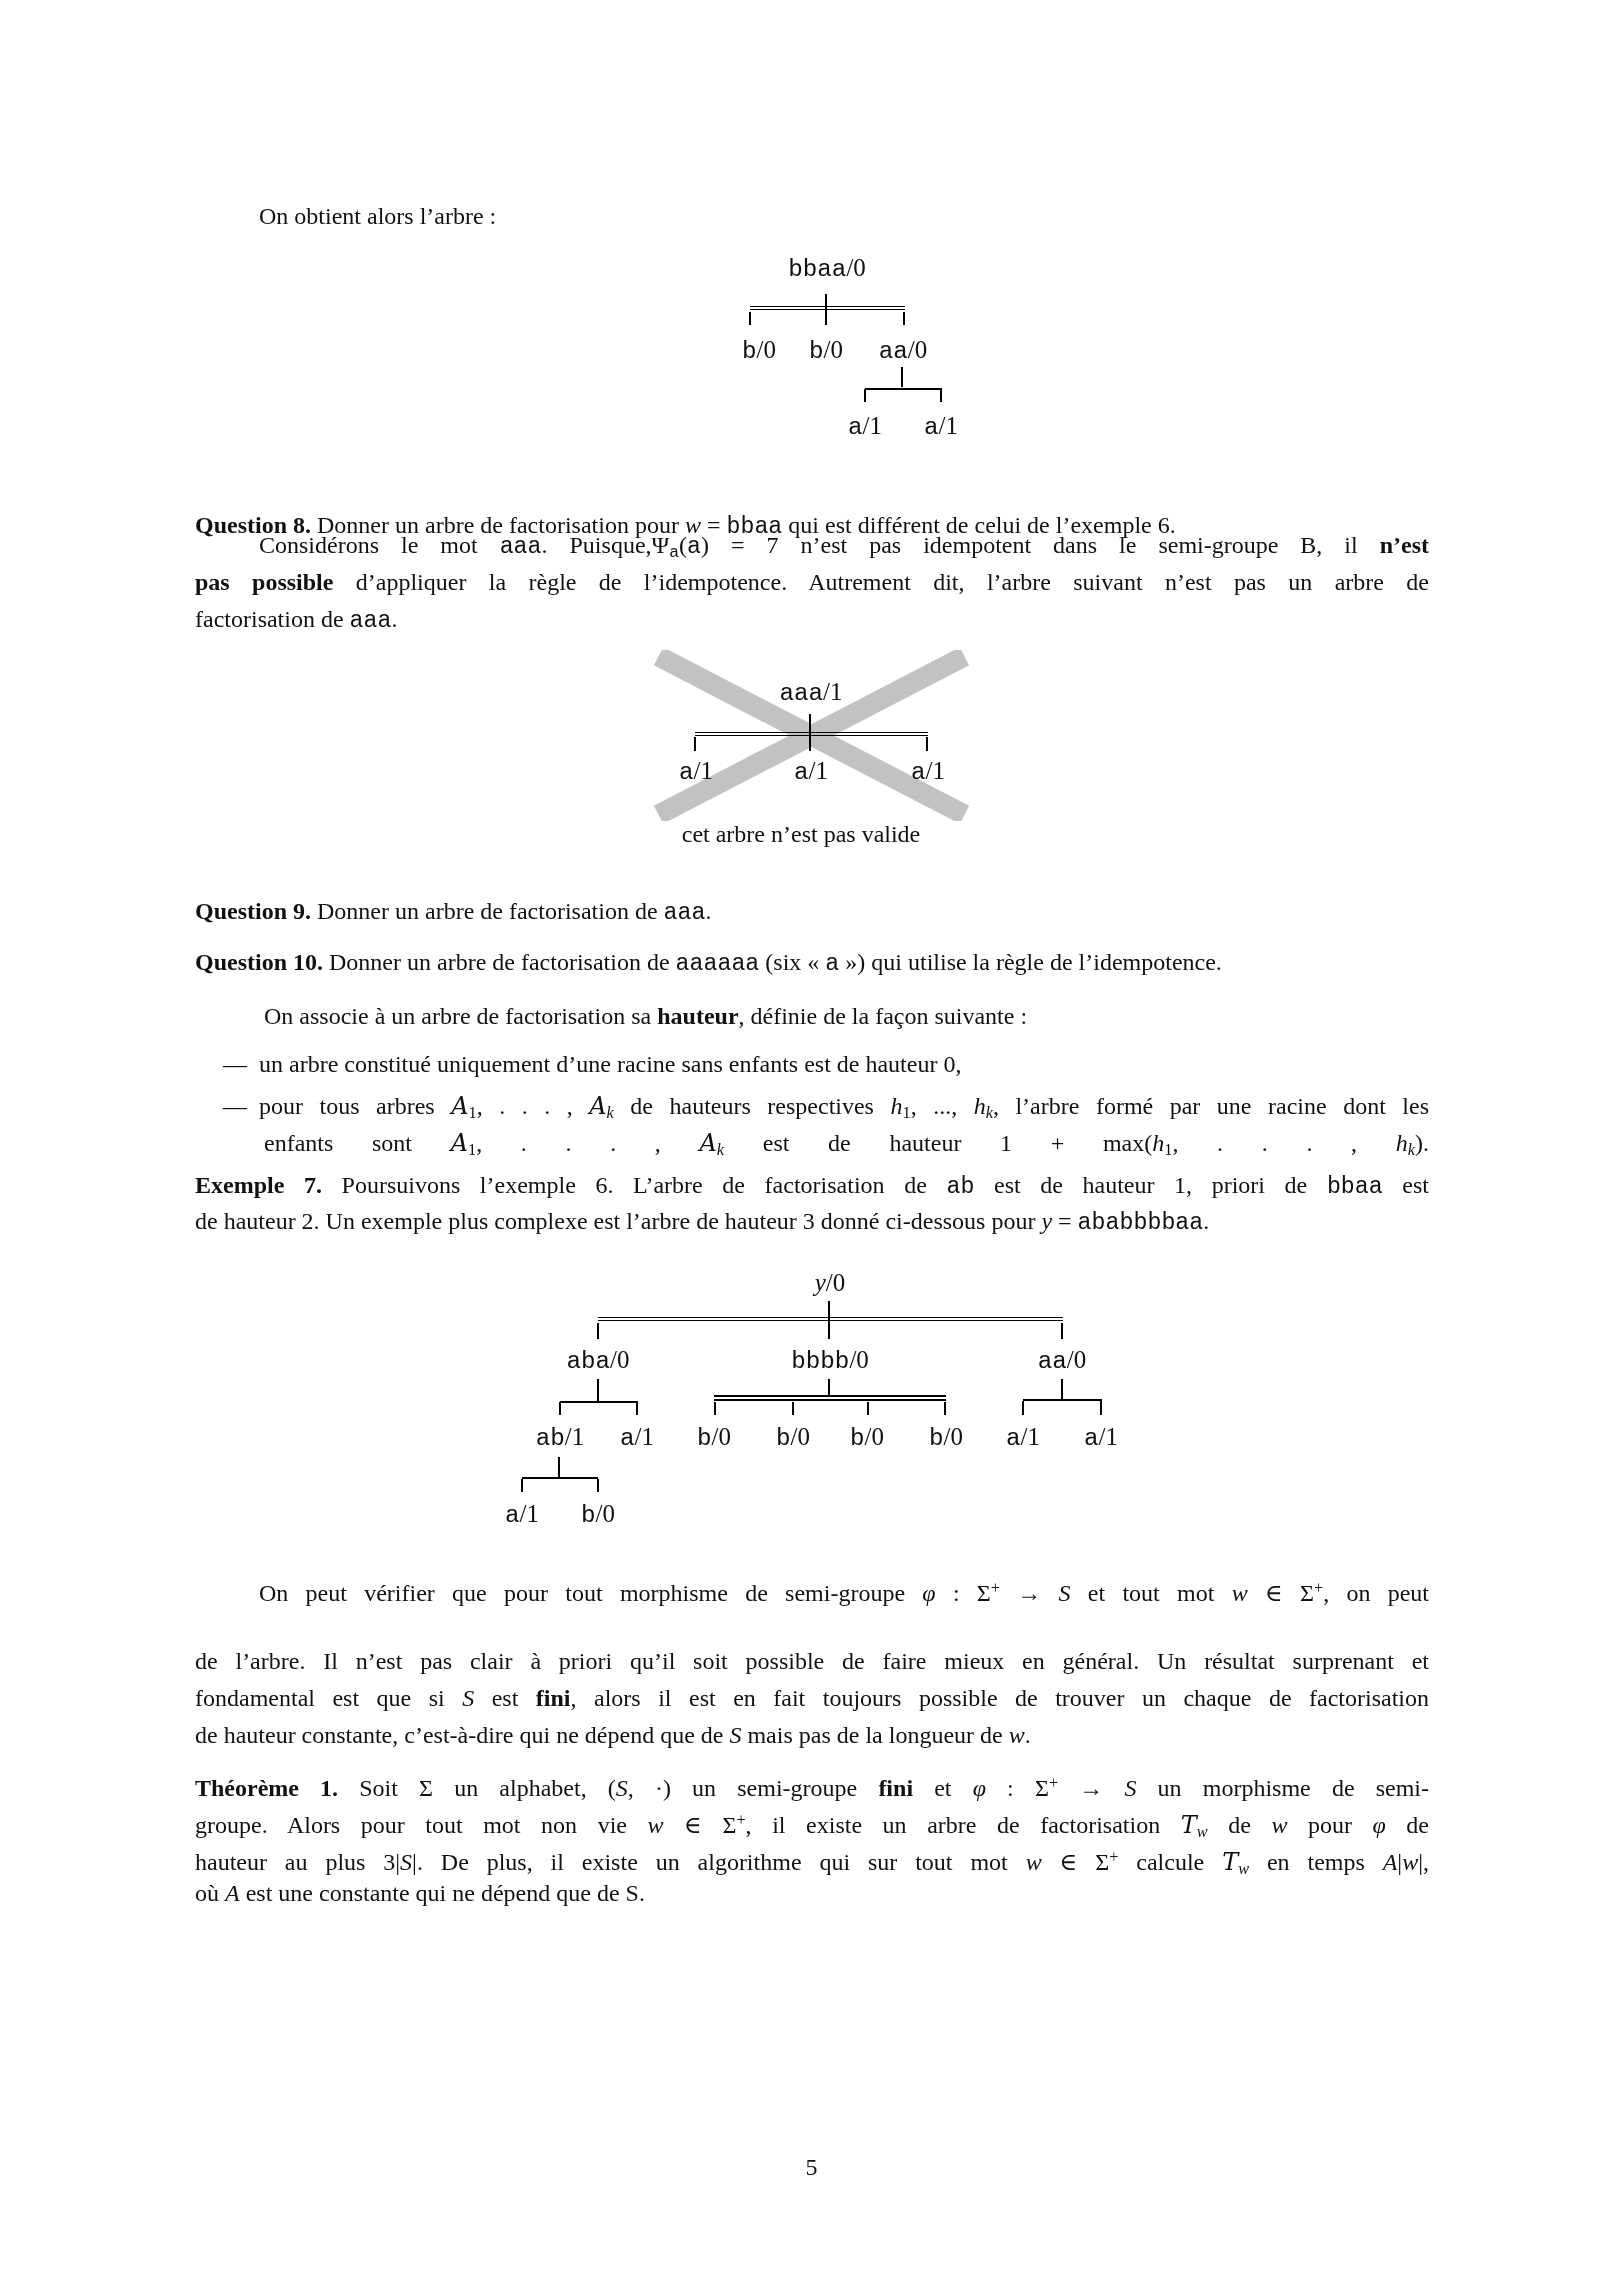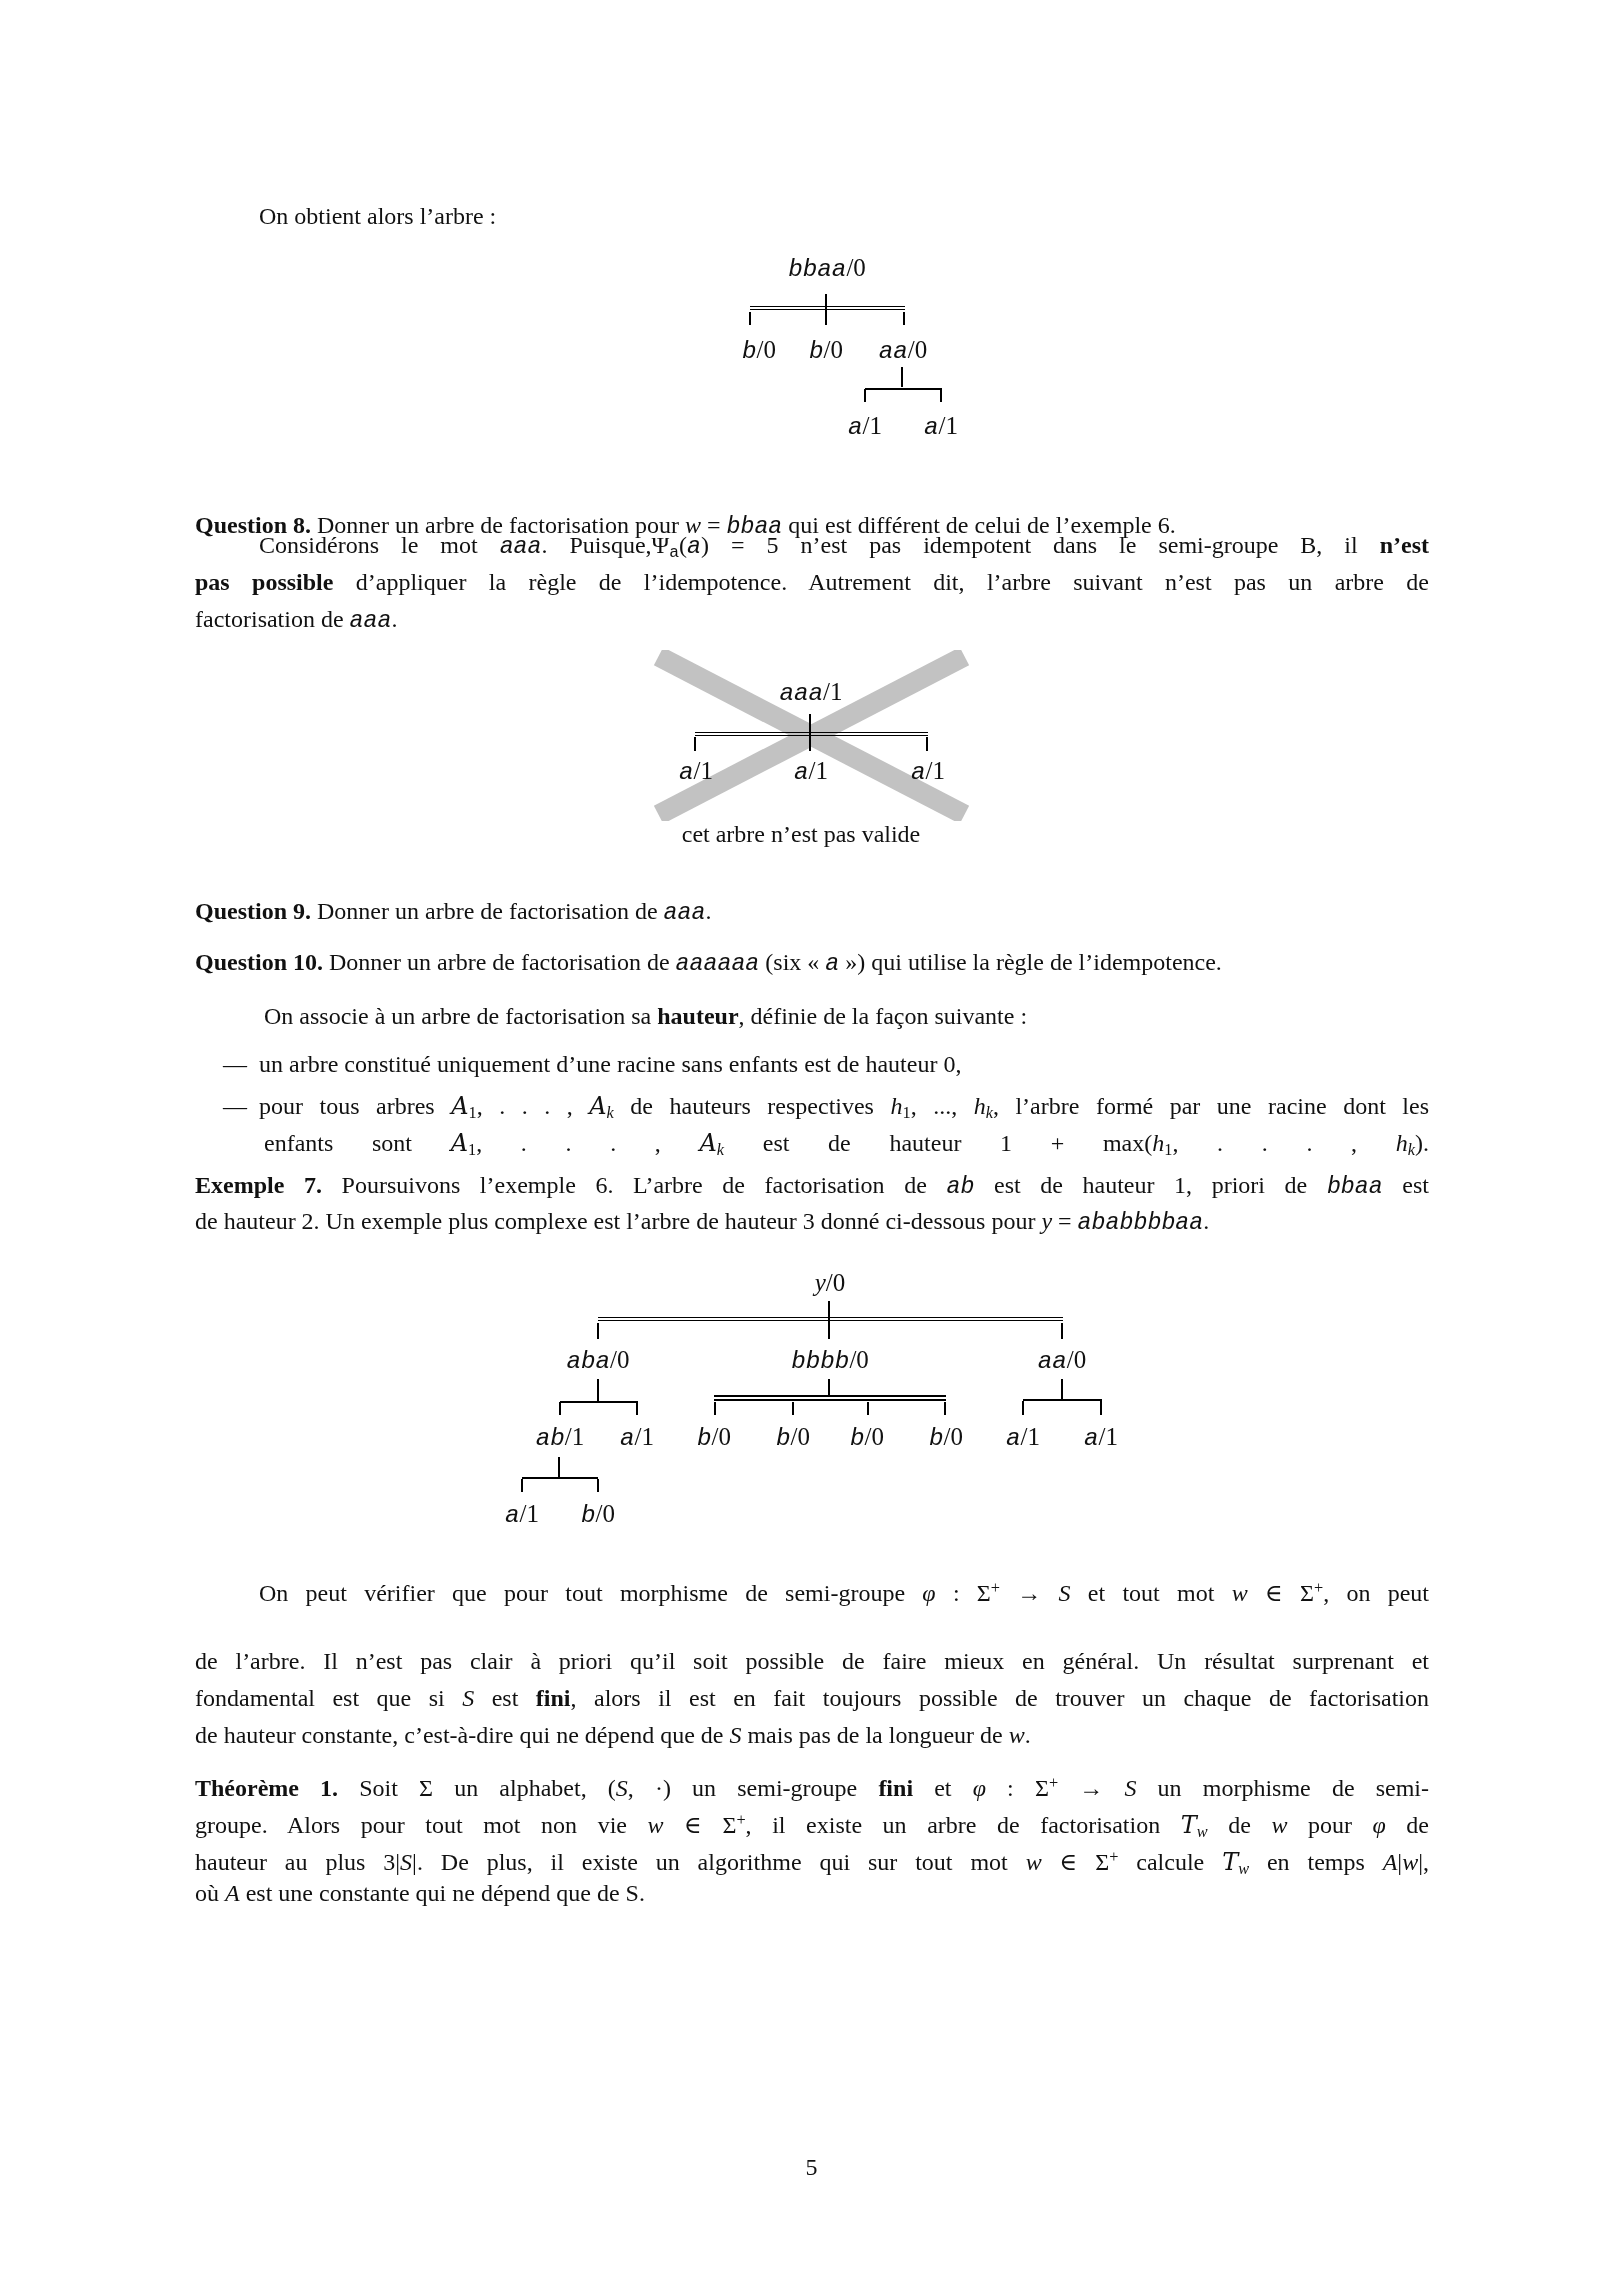--- a/index.html
+++ b/index.html
@@ -28,21 +28,21 @@
     left:195px;
     text-align:justify;
     text-align-last:justify;
     white-space:normal;
   }
   .indent{text-indent:64px;}
   
   .sg-r{}
   .sg-b{font-weight:bold;}
   .sg-i{font-style:italic;}
-  .sg-m{font-family:"Liberation Mono","DejaVu Sans Mono",monospace;font-size:0.97em;font-style:italic;}
+  .sg-m{font-family:"Liberation Mono","DejaVu Sans Mono",monospace;font-size:0.97em;}
   .sg-sub{font-size:0.68em;vertical-align:-0.25em;}
   .sg-isub{font-size:0.68em;vertical-align:-0.25em;font-style:italic;}
   .sg-msub{font-size:0.68em;vertical-align:-0.25em;font-family:"Liberation Mono","DejaVu Sans Mono",monospace;}
   .sg-sup{font-size:0.68em;vertical-align:0.5em;}
   .sg-cal{font-style:italic;font-family:"DejaVu Serif","Liberation Serif",serif;}
   
   .tree{position:absolute;left:0;top:0;width:0;height:0;}
   .tlabel{
     position:absolute;
     transform:translateX(-50%);
@@ -91,21 +91,21 @@
     <div class="vline" style="left:901px;top:367px;height:20.4px;"></div>
     <div class="hline" style="left:865px;top:388px;width:77px;"></div>
     <div class="vline" style="left:864px;top:389px;height:13.3px;"></div>
     <div class="vline" style="left:940px;top:389px;height:13.3px;"></div>
     <div class="tlabel" style="left:865px;top:408px;"><span class="tw sg-m">a</span><span class="tv">/1</span></div>
     <div class="tlabel" style="left:941px;top:408px;"><span class="tw sg-m">a</span><span class="tv">/1</span></div>
   </div>
 
   <div class="line" style="left:195px;top:475px;margin-top:32px;"><span class="sg-b">Question 8.</span><span class="sg-r"> Donner un arbre de factorisation pour </span><span class="sg-i">w</span><span class="sg-r"> = </span><span class="sg-m">bbaa</span><span class="sg-r"> qui est différent de celui de l’exemple 6.</span></div>
 
-  <div class="jline indent" style="top:527px;"><span class="sg-r">Considérons le mot </span><span class="sg-m">aaa</span><span class="sg-r">. Puisque,Ψ</span><span class="sg-msub">a</span><span class="sg-r">(</span><span class="sg-m">a</span><span class="sg-r">) = 5 n’est pas idempotent dans le semi-groupe B, il </span><span class="sg-b">n’est</span></div>
+  <div class="jline indent" style="top:527px;"><span class="sg-r">Considérons le mot </span><span class="sg-m">aaa</span><span class="sg-r">. Puisque,Ψ</span><span class="sg-msub">a</span><span class="sg-r">(</span><span class="sg-m">a</span><span class="sg-r">) = 7 n’est pas idempotent dans le semi-groupe B, il </span><span class="sg-b">n’est</span></div>
   <div class="jline" style="top:564px;"><span class="sg-b">pas possible</span><span class="sg-r"> d’appliquer la règle de l’idempotence. Autrement dit, l’arbre suivant n’est pas un arbre de</span></div>
   <div class="line" style="left:195px;top:601px;"><span class="sg-r">factorisation de </span><span class="sg-m">aaa</span><span class="sg-r">.</span></div>
 
   <div class="tree">
     <svg class="cross" style="left:652px;top:650px;" width="319" height="171" viewBox="0 0 406 218">
       <line x1="8" y1="8" x2="398" y2="210" stroke="#c2c2c2" stroke-width="26"></line>
       <line x1="8" y1="210" x2="398" y2="8" stroke="#c2c2c2" stroke-width="26"></line>
     </svg>
     <div class="tlabel" style="left:811px;top:674px;text-align:center;"><span class="tw sg-m">aaa</span><span class="tv">/1</span></div>
     <div class="vline" style="left:809px;top:714px;height:37px;"></div>

